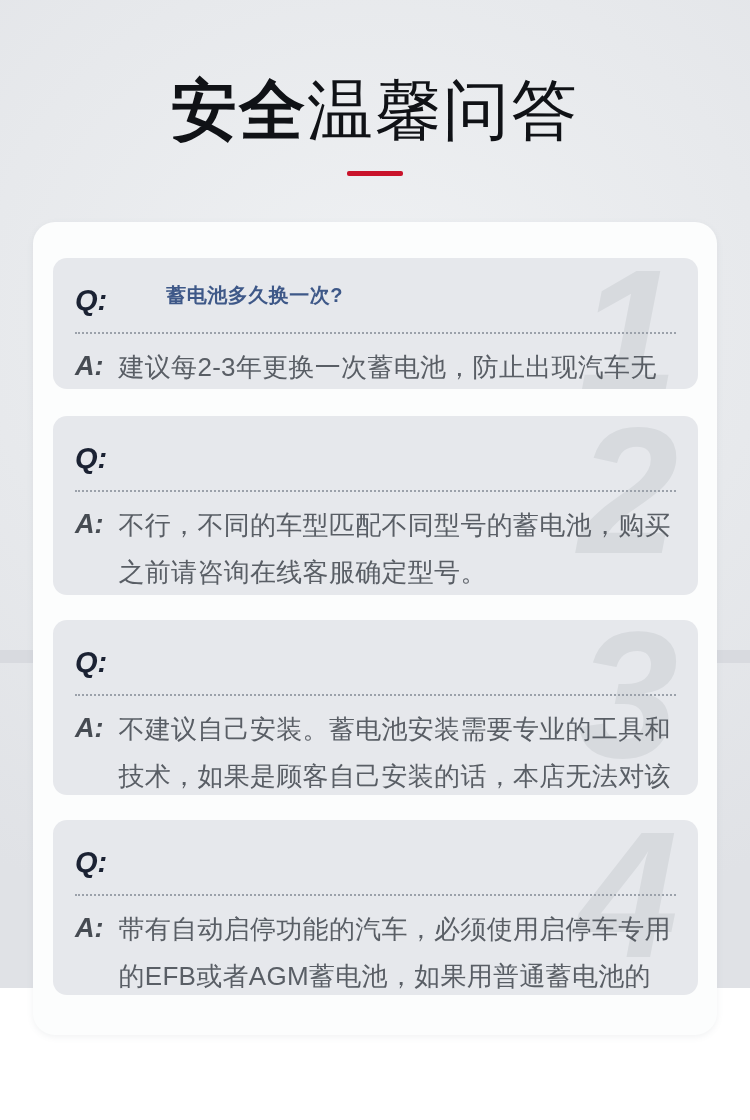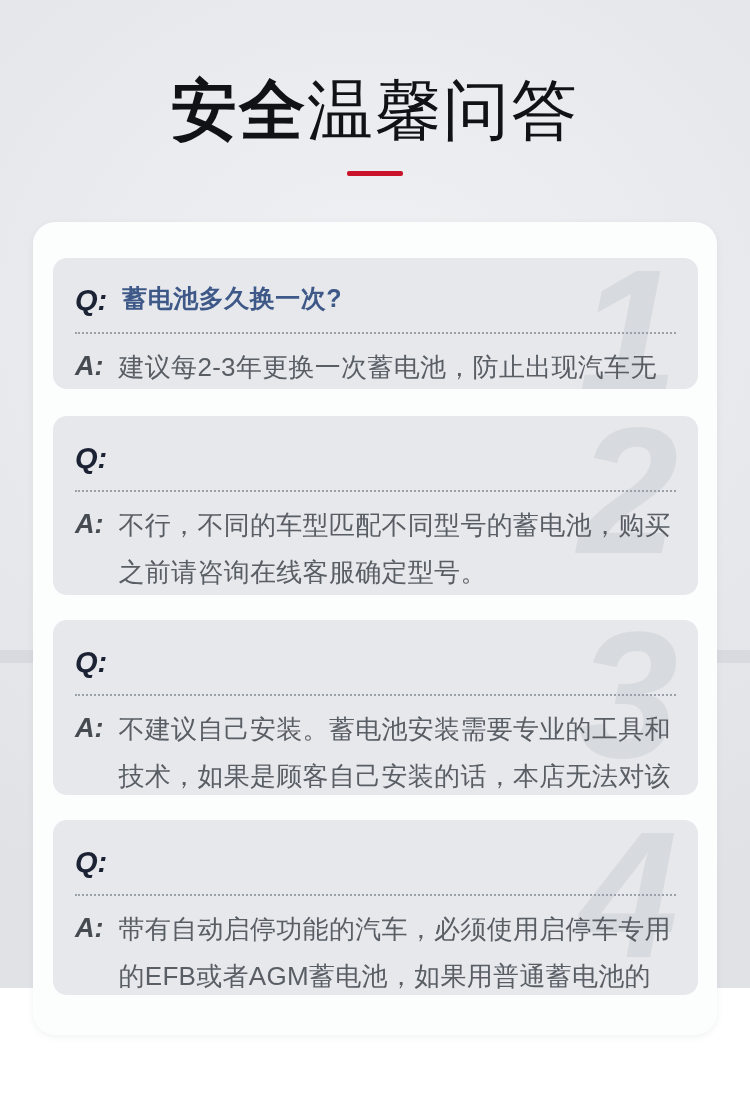--- a/index.html
+++ b/index.html
@@ -55,22 +55,22 @@
     color: var(--number-color, #d7dade); letter-spacing: -4px;
     pointer-events: none;
   }
   .q-row, .a-row, .dotted { position: relative; z-index: 1; }
   .q-row { display: flex; align-items: flex-start; padding-top: 25px; gap: 15px; }
   .q-prefix {
     font-style: italic; font-weight: 900; font-size: 29px; line-height: 1.2;
     color: #1b2233; flex: 0 0 auto;
   }
   .q-text {
-    font-weight: 700; font-size: 25px; line-height: 1.2;
-    color: var(--question-color, #15171b); letter-spacing: 0.5px;
+    font-weight: 700; font-size: 20px; line-height: 1.2;
+    color: var(--question-color, #15171b); letter-spacing: 0.5px; margin-left: 44px;
   }
   .card-1 .q-text { color: var(--question-highlight, #3e5888); }
   .card-1 .q-prefix { color: #1b2233; }
   .dotted { margin: 14px 0 10px; border-top: 2px dotted #9ba1aa; height: 0; }
   .a-row { display: flex; align-items: flex-start; gap: 15px; }
   .a-prefix {
     font-style: italic; font-weight: 900; font-size: 27px; line-height: 1.7;
     color: #464b52; flex: 0 0 auto;
   }
   .a-text {

